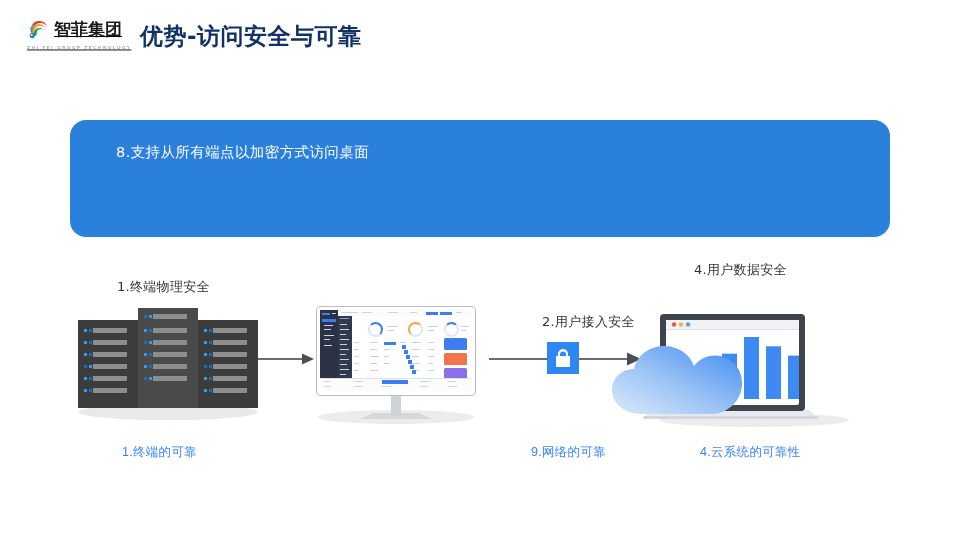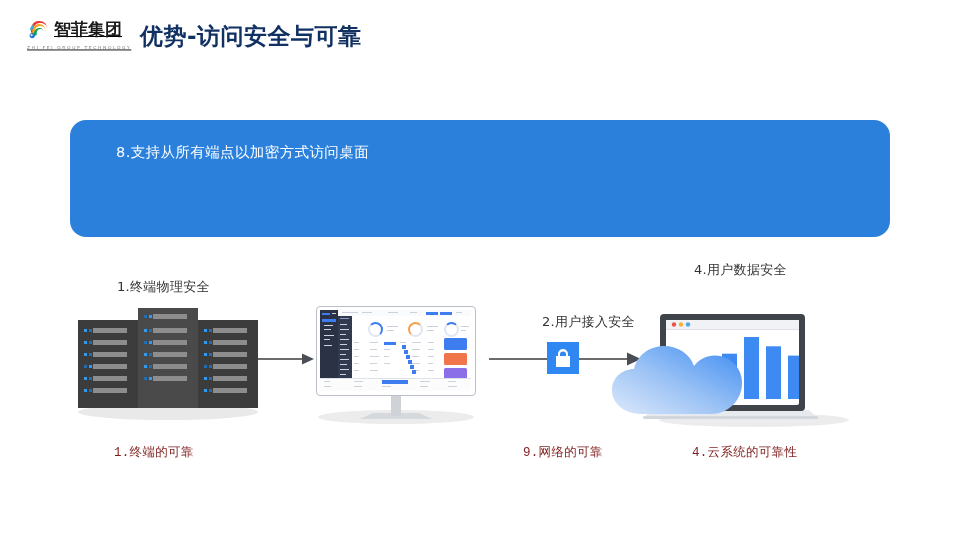--- a/index.html
+++ b/index.html
@@ -99,24 +99,25 @@
     white-space: nowrap;
   }
   #lbl-terminal { left: 117px; top: 278px; }
   #lbl-userdata { left: 694px; top: 261px; }
   #lbl-access   { left: 516px; top: 313px; margin-left: 26px; }
 
   
   .lbl-blue {
     position: absolute;
     font-size: 12.5px;
-    color: #7f1d1d;
+    color: #3b82f6;
     letter-spacing: 0.3px;
-    font-family: Liberation Mono, monospace;
+    font-family: Liberation Sans, sans-serif;
     white-space: nowrap;
+    margin-left: 8px;
   }
   #cap-terminal { left: 114px; top: 444px; }
   #cap-network  { left: 523px; top: 444px; }
   #cap-cloud    { left: 692px; top: 444px; }
 
   
   .servers { position: absolute; left: 78px; top: 300px; width: 180px; height: 120px; }
   .srv-shadow {
     position: absolute; left: 0; bottom: 0;
     width: 180px; height: 16px;

